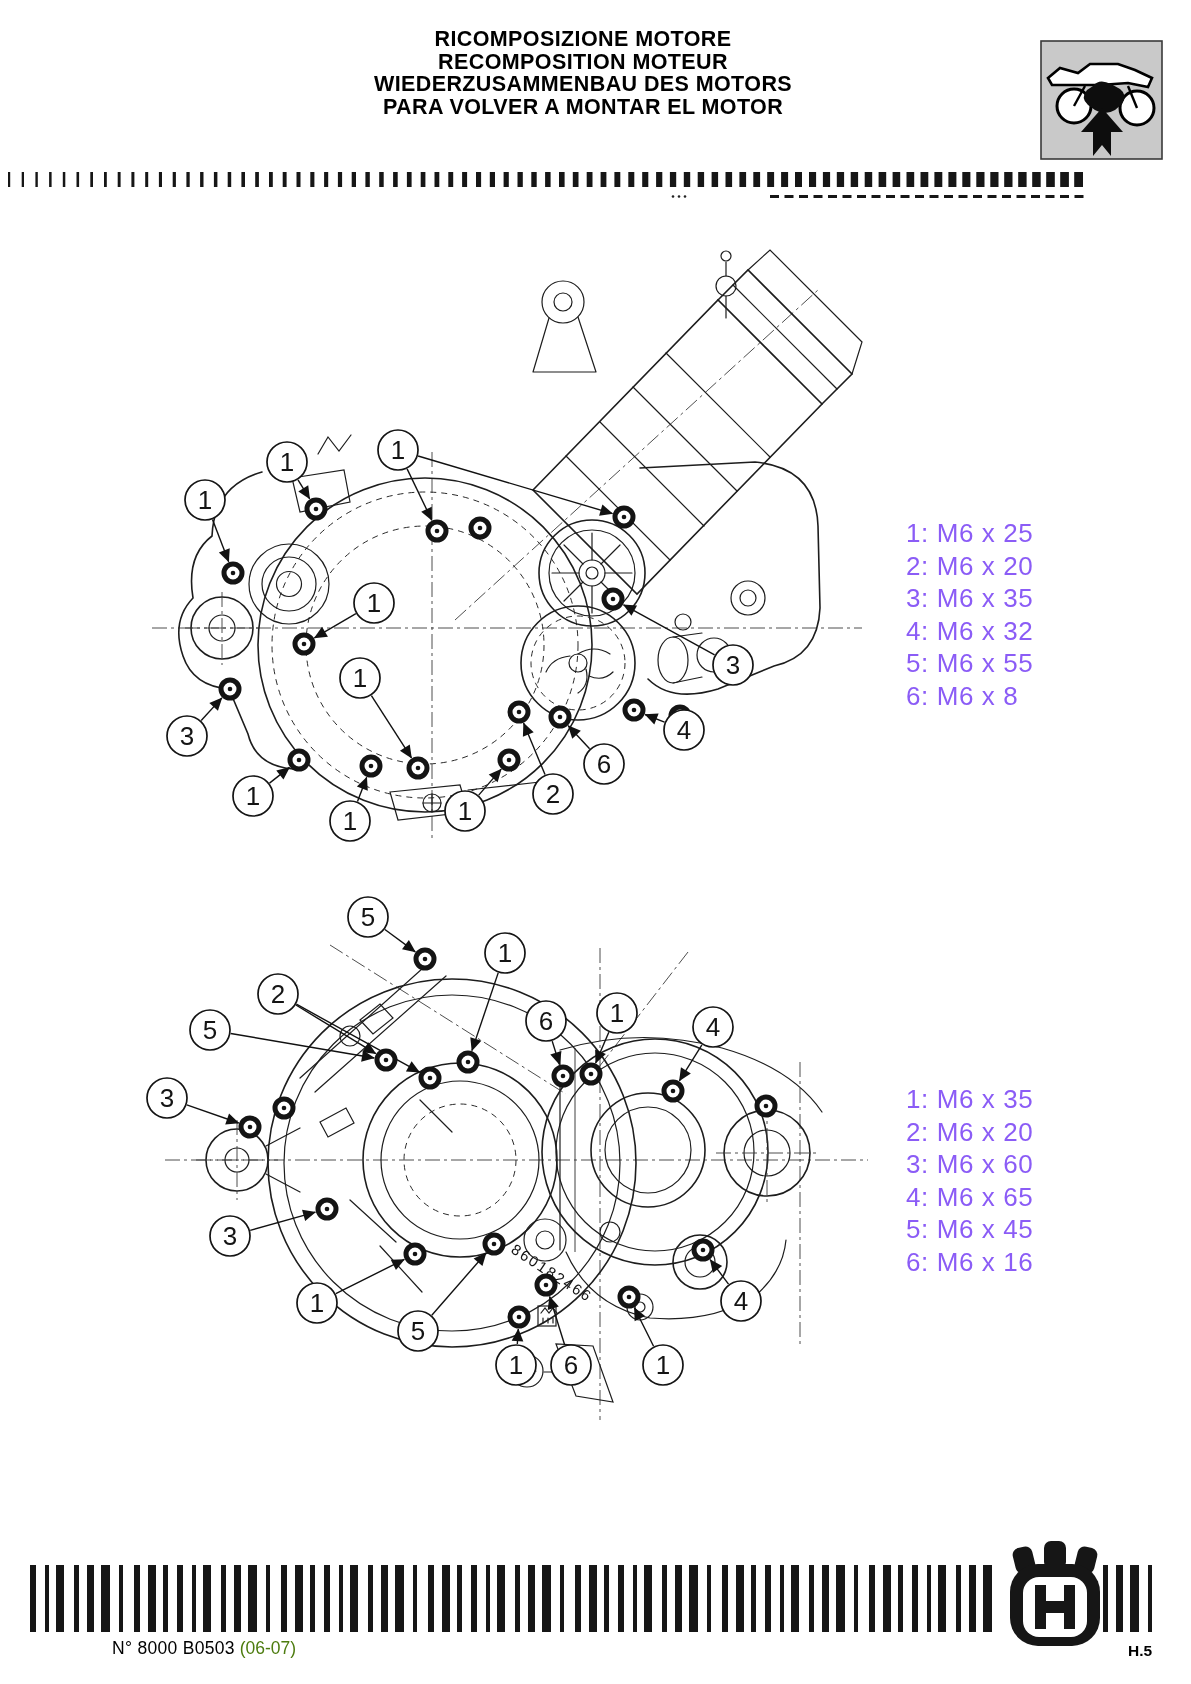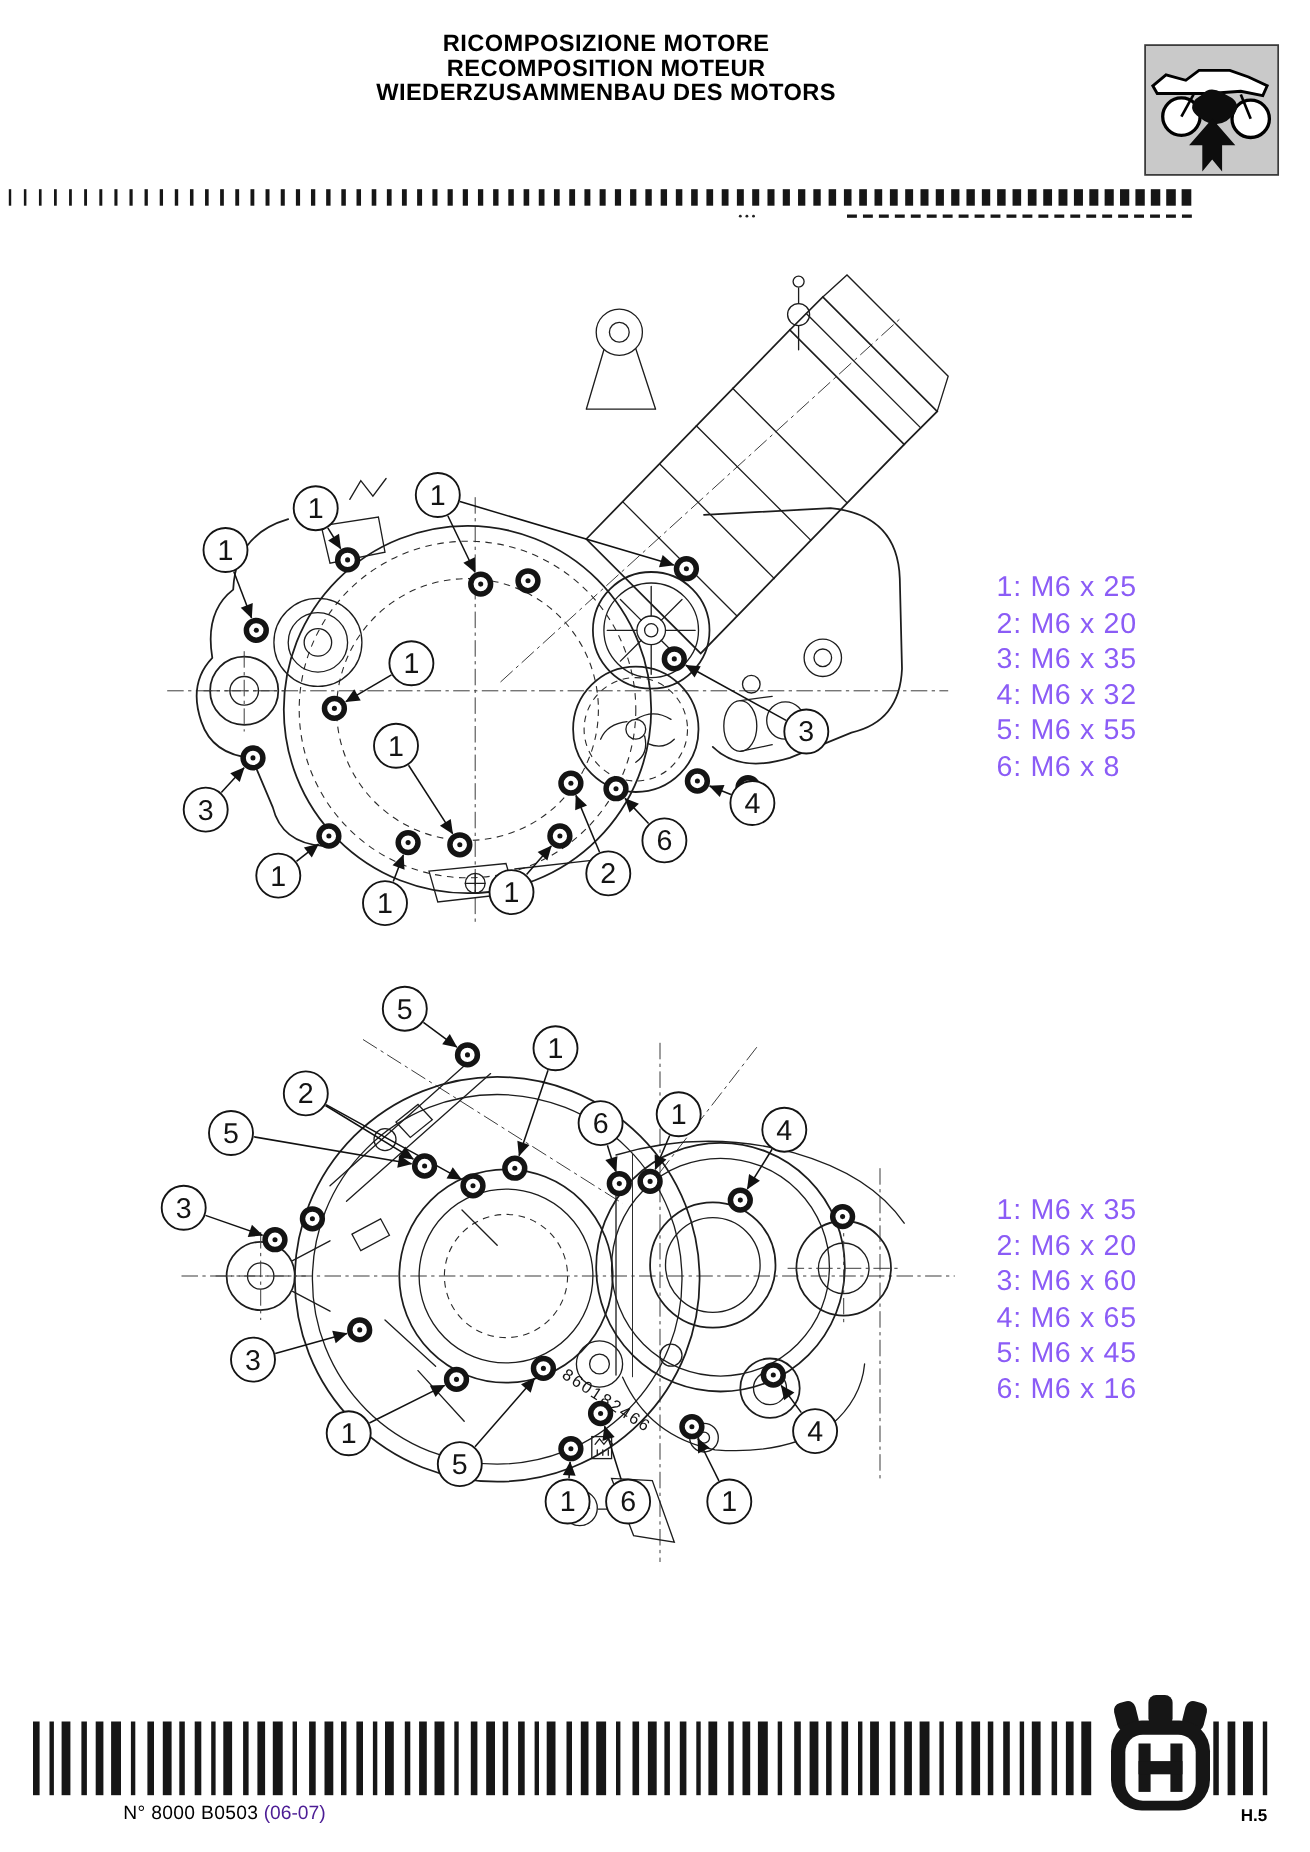--- a/index.html
+++ b/index.html
@@ -1,19 +1,19 @@
 <!DOCTYPE html>
 <html><head>
 <meta charset="utf-8">
 <style>
   html,body{margin:0;padding:0;background:#9a9a9a;}
   .page{position:relative;width:1191px;height:1684px;margin:0 auto;background:#ffffff;
         font-family:"Liberation Sans",sans-serif;color:#000;overflow:hidden;}
   .titles{position:absolute;top:28px;left:0;width:1102px;text-align:center;
-          font-weight:bold;font-size:21.5px;line-height:22.6px;letter-spacing:.4px;}
+          font-weight:bold;font-size:21.5px;line-height:22.6px;letter-spacing:.4px;padding-left:32px;}
   .icon-box{position:absolute;left:1040px;top:40px;width:123px;height:120px;}
   .section-title{position:absolute;left:68px;top:211px;font-size:18.5px;font-weight:bold;
           letter-spacing:.1px;white-space:nowrap;}
   .legend{position:absolute;left:906px;font-size:26px;line-height:32.6px;color:#8b5cf6;
           letter-spacing:.6px;font-weight:400;white-space:nowrap;}
   #legend-top{top:517px;}
   #legend-bottom{top:1083px;}
   svg.art{position:absolute;left:0;top:0;}
   .ln{stroke:#1d1d1d;fill:none;stroke-width:1.2;stroke-linecap:round;}
   .ln2{stroke:#1d1d1d;fill:none;stroke-width:1.6;stroke-linecap:round;}
@@ -22,32 +22,33 @@
   .dsh{stroke:#2a2a2a;fill:none;stroke-width:1;stroke-dasharray:6 5;}
   .leader{stroke:#111;stroke-width:1.4;fill:none;}
   .bolt-o{fill:#fff;stroke:#141414;stroke-width:5;}
   .bolt-c{fill:#141414;}
   .callout{fill:#fff;stroke:#141414;stroke-width:1.7;}
   .callout-t{font-size:26px;fill:#141414;text-anchor:middle;font-family:"Liberation Sans",sans-serif;}
   .bar{fill:#161616;}
   .casting{font-size:15px;fill:#141414;letter-spacing:2px;font-family:"Liberation Sans",sans-serif;}
   .footer-doc{position:absolute;left:112px;top:1638px;font-size:17.5px;white-space:nowrap;}
   .footer-doc b{font-weight:normal;letter-spacing:.3px;}
-  .footer-doc span{font-weight:400;color:#4c1d95;}
+  .footer-doc span{font-weight:400;color:#4d7c0f;}
   .footer-page{position:absolute;left:1128px;top:1642px;font-size:15.5px;font-weight:bold;text-align:right;}
 </style>
 </head>
 <body>
 
 <div class="page">
 
   <div class="titles" id="title-lines">
       <div>RICOMPOSIZIONE MOTORE</div>
       <div>RECOMPOSITION MOTEUR</div>
       <div>WIEDERZUSAMMENBAU DES MOTORS</div>
+      <div>PARA VOLVER A MONTAR EL MOTOR</div>
     </div>
 
   <svg class="icon-box" viewBox="0 0 123 120">
     <rect x="1" y="1" width="121" height="118" fill="#c9c9c9" stroke="#3a3a3a" stroke-width="1.6"></rect>
     <g>
       <polygon points="8,38 20,28 38,33 50,24 78,24 95,30 112,38 108,47 88,43 60,45 30,45 12,45" fill="#fff" stroke="#000" stroke-width="2.6"></polygon>
       <circle cx="34" cy="66" r="17" fill="#fff" stroke="#000" stroke-width="3"></circle>
       <circle cx="97" cy="68" r="17" fill="#fff" stroke="#000" stroke-width="3"></circle>
       <line x1="97" y1="68" x2="88" y2="46" stroke="#000" stroke-width="2.4"></line>
       <line x1="34" y1="66" x2="45" y2="46" stroke="#000" stroke-width="2.4"></line>

